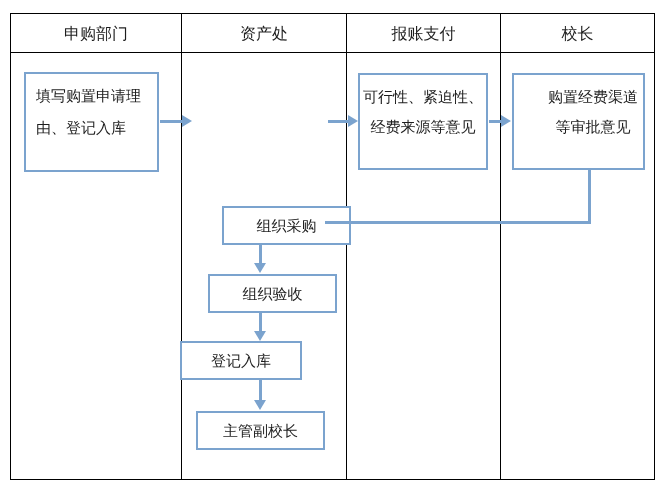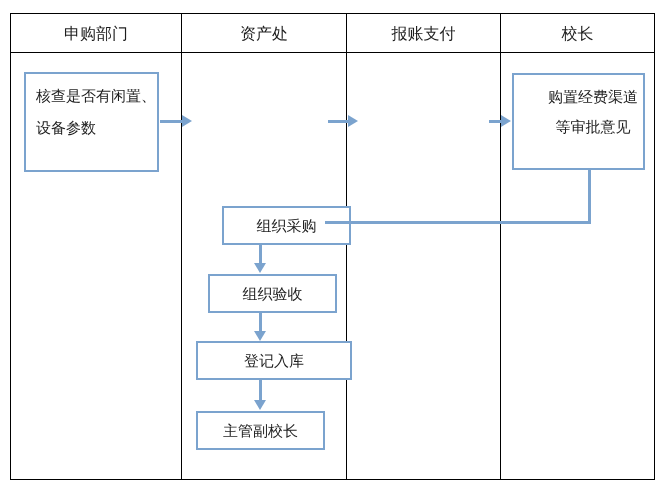--- a/index.html
+++ b/index.html
@@ -112,31 +112,32 @@
     <div class="lane-divider" style="left:170px;"></div>
     <div class="lane-divider" style="left:335px;"></div>
     <div class="lane-divider" style="left:489px;"></div>
 
     <div class="lane-title" style="left:0px;   width:170px;">申购部门</div>
     <div class="lane-title" style="left:171px; width:164px;">资产处</div>
     <div class="lane-title" style="left:336px; width:153px;">报账支付</div>
     <div class="lane-title" style="left:490px; width:153px;">校长</div>
   </div>
 
-  <div class="node pad-left" style="left:24px; top:72px; width:135px; height:100px;">核查是否有闲置、设备参数</div>
+  <div class="node pad-left" style="left:24px; top:72px; width:135px; height:100px;">填写购置申请理由、登记入库</div>
 
 
+  <div class="node centered top-aligned" style="left:358px; top:73px; width:130px; height:97px;">可行性、紧迫性、经费来源等意见</div>
 
   <div class="node centered top-aligned" style="left:512px; top:73px; width:133px; height:97px;padding-left:29px;">购置经费渠道等审批意见</div>
 
   <div class="node centered" style="left:196px; top:206px; width:129px; height:39px;margin-left:26px;">组织采购</div>
 
   <div class="node centered" style="left:208px; top:274px; width:129px; height:39px;">组织验收</div>
 
-  <div class="node centered" style="left:196px; top:341px; width:156px; height:39px;">登记入库</div>
+  <div class="node centered" style="left:180px; top:341px; width:122px; height:39px;">登记入库</div>
 
   <div class="node centered" style="left:196px; top:411px; width:129px; height:39px;">主管副校长</div>
 
   <div class="conn conn-h" style="left:160px; top:120px; width:24px;"></div>
   <div class="arrow-right" style="left:182px; top:115px;"></div>
 
   <div class="conn conn-h" style="left:328px; top:120px; width:22px;"></div>
   <div class="arrow-right" style="left:348px; top:115px;"></div>
 
   <div class="conn conn-h" style="left:489px; top:120px; width:14px;"></div>

